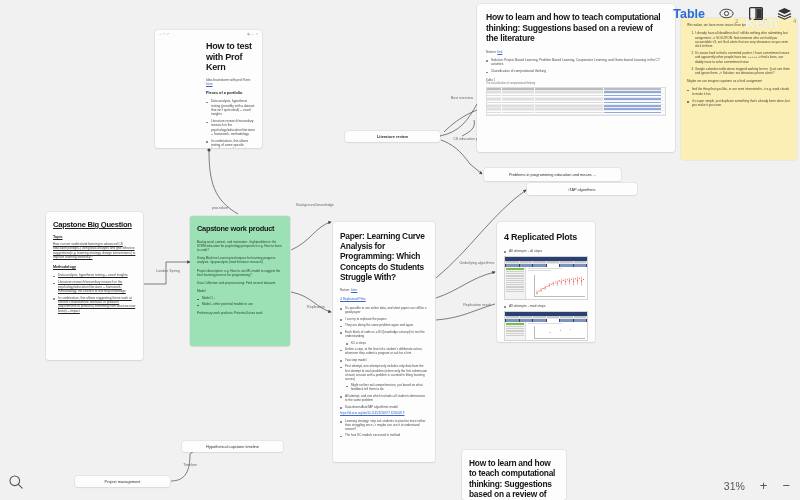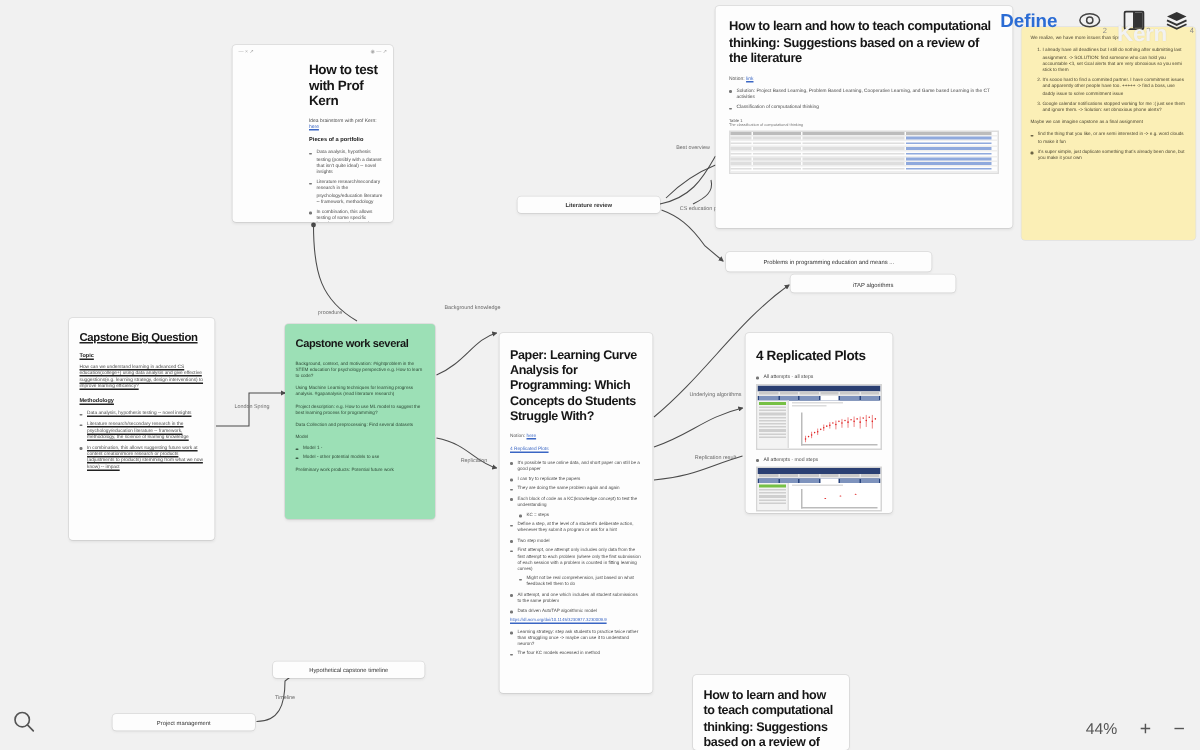--- a/index.html
+++ b/index.html
@@ -206,21 +206,21 @@
   <div class="edge-label" style="left:293px;top:203px;">Background knowledge</div>
   <div class="edge-label" style="left:294px;top:305px;">Replication</div>
   <div class="edge-label" style="left:440px;top:96px;">Best overview</div>
   <div class="edge-label" style="left:449px;top:137px;">CS education problem</div>
   <div class="edge-label" style="left:455px;top:261px;">Underlying algorithms</div>
   <div class="edge-label" style="left:455px;top:303px;">Replication result</div>
   <div class="edge-label" style="left:168px;top:463px;">Timeline</div>
 
 
   <div class="topright">
-    <span class="share-btn">Define</span>
+    <span class="share-btn">Table</span>
     <span class="tr-icon">
       <svg width="15" height="11" viewBox="0 0 15 11">
           <ellipse cx="7.5" cy="5.5" rx="6.6" ry="4.3" fill="none" stroke="#444" stroke-width="1"></ellipse>
           <circle cx="7.5" cy="5.5" r="2.1" fill="none" stroke="#444" stroke-width="1"></circle>
         </svg>
       <em class="tr-num" style="font-style:normal;">2</em>
     </span>
     <span class="tr-icon">
       <svg width="14" height="13" viewBox="0 0 14 13">
           <rect x=".6" y=".6" width="12.8" height="11.8" rx="1.3" fill="none" stroke="#333" stroke-width="1.3"></rect>
@@ -270,21 +270,21 @@
       <ul class="n-ul tiny" style="font-size:3.2px;line-height:4.2px;margin-top:4px;">
         <li>Data analysis, hypothesis testing -- novel insights</li>
         <li style="margin-top:3px;">Literature research/secondary research in the psychology/education literature -- framework, methodology, the science of learning knowledge</li>
         <li style="margin-top:3px;">In combination, this allows suggesting future work at content creation/more research or products (adjustments to products) stemming from what we now know) -- impact</li>
       </ul>
     </div>
   </div>
 
   <div class="node" id="node-workproduct">
     <div class="ncontent" style="padding-top:9px;">
-      <div class="n-title">Capstone work several</div>
+      <div class="n-title">Capstone work product</div>
       <div class="n-p tiny" style="font-size:3.1px;line-height:4.2px;margin-top:6px;">Background, context, and motivation: #rightproblem in the STEM education for psychology perspective e.g. How to learn to code?</div>
       <div class="n-p tiny" style="font-size:3.1px;line-height:4.2px;margin-top:4px;">Using Machine Learning techniques for learning progress analysis. #gapanalysis (read literature research)</div>
       <div class="n-p tiny" style="font-size:3.1px;line-height:4.2px;margin-top:4px;">Project description: e.g. How to use ML model to suggest the best learning process for programming?</div>
       <div class="n-p tiny" style="font-size:3.1px;line-height:4.2px;margin-top:4px;">Data Collection and preprocessing: Find several datasets</div>
       <div class="n-p tiny" style="font-size:3.1px;margin-top:4px;">Model</div>
       <ul class="n-ul tiny" style="font-size:3.1px;line-height:4.2px;margin-top:3px;">
         <li>Model 1 -</li>
         <li style="margin-top:2px;">Model - other potential models to use</li>
       </ul>
       <div class="n-p tiny" style="font-size:3.1px;margin-top:4px;">Preliminary work products: Potential future work</div>
@@ -552,18 +552,18 @@
 
   <div class="bottomleft">
     <span>
       <svg width="16" height="16" viewBox="0 0 16 16">
           <circle cx="6.8" cy="6.8" r="4.8" fill="none" stroke="#555" stroke-width="1.1"></circle>
           <line x1="10.3" y1="10.3" x2="14.2" y2="14.2" stroke="#555" stroke-width="1.1" stroke-linecap="round"></line>
         </svg>
     </span>
   </div>
   <div class="bottomright">
-    <span>44%</span>
+    <span>31%</span>
     <span class="zbtn">+</span>
     <span class="zbtn">−</span>
   </div>
 
 </div>
 
 </body></html>

